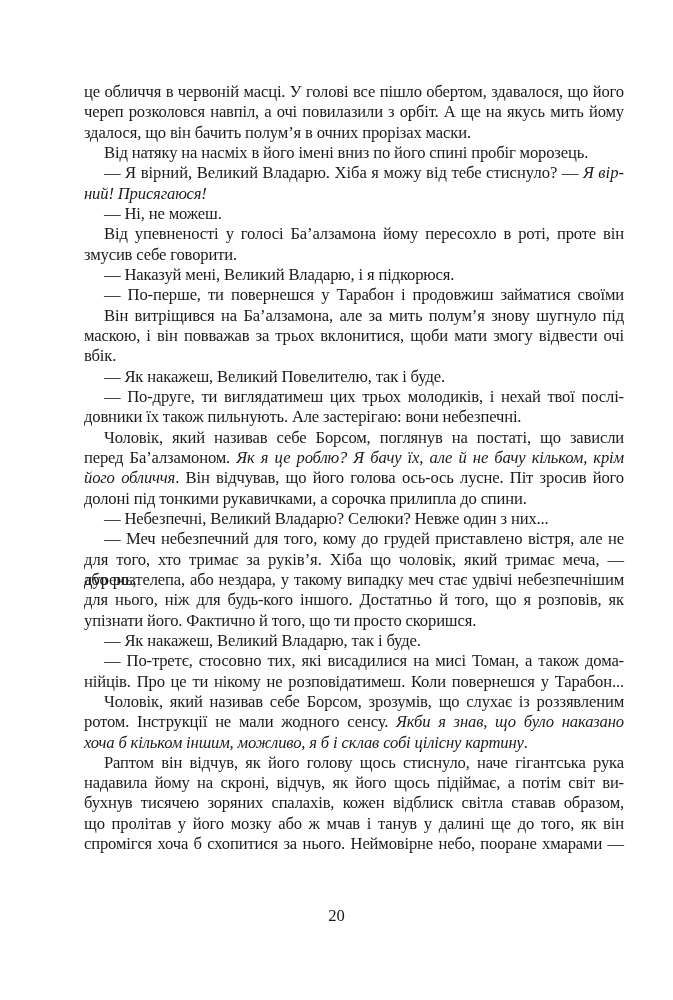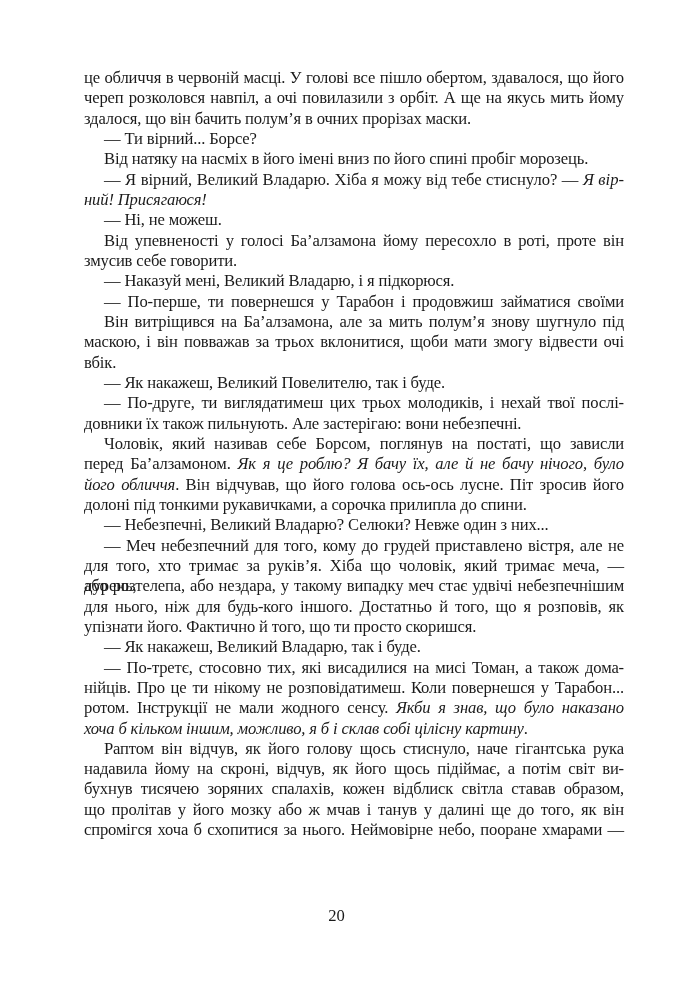--- a/index.html
+++ b/index.html
@@ -1,20 +1,20 @@
 <!DOCTYPE html>
 <html><head>
 <meta charset="utf-8">
 <style>
   html, body { margin: 0; padding: 0; background: #ffffff; }
   body { width: 673px; height: 1000px; position: relative; overflow: hidden; }
   .page {
     position: absolute;
     left: 84px;
-    top: 68px;
+    top: 82px;
     width: 540px;
     font-family: "Liberation Serif", "DejaVu Serif", serif;
     font-size: 16.6px;
     line-height: 20.33px;
     color: #1a1a1a;
     letter-spacing: -0.15px;
   }
   .line {
     display: block;
     white-space: nowrap;
@@ -38,48 +38,48 @@
     color: #1a1a1a;
   }
 </style>
 </head>
 <body>
 
 <div class="page" id="page-text">
     <div class="line" style="white-space: nowrap;"><span>це обличчя в червоній масці. У голові все пішло обертом, здавалося, що його</span></div>
     <div class="line" style="white-space: nowrap; font-family: Liberation Serif, serif;"><span>череп розколовся навпіл, а очі повилазили з орбіт. А ще на якусь мить йому</span></div>
     <div class="line last" style="white-space: nowrap;"><span>здалося, що він бачить полум’я в очних прорізах маски.</span></div>
-    <div class="line indent last" style="white-space: nowrap;"><span>— Ти вірний... Борсе?</span></div>
     <div class="line indent last" style="white-space: nowrap;"><span>Від натяку на насміх в його імені вниз по його спині пробіг морозець.</span></div>
     <div class="line indent" style="white-space: nowrap; letter-spacing: -0.000180283px; transform-origin: left center;"><span>— Я вірний, Великий Владарю. Хіба я можу від тебе стиснуло? — </span><span class="seg-i">Я вір-</span></div>
     <div class="line last" style="white-space: nowrap;"><span class="seg-i">ний! Присягаюся!</span></div>
     <div class="line indent last" style="white-space: nowrap;"><span>— Ні, не можеш.</span></div>
     <div class="line indent" style="white-space: nowrap;"><span>Від упевненості у голосі Ба’алзамона йому пересохло в роті, проте він</span></div>
     <div class="line last" style="white-space: nowrap;"><span>змусив себе говорити.</span></div>
     <div class="line indent last" style="white-space: nowrap;"><span>— Наказуй мені, Великий Владарю, і я підкорюся.</span></div>
     <div class="line indent" style="white-space: nowrap;"><span>— По-перше, ти повернешся у Тарабон і продовжиш займатися своїми</span></div>
     <div class="line indent" style="white-space: nowrap;"><span>Він витріщився на Ба’алзамона, але за мить полум’я знову шугнуло під</span></div>
     <div class="line" style="white-space: nowrap;"><span>маскою, і він повважав за трьох вклонитися, щоби мати змогу відвести очі</span></div>
     <div class="line last" style="white-space: nowrap;"><span>вбік.</span></div>
     <div class="line indent last" style="white-space: nowrap;"><span>— Як накажеш, Великий Повелителю, так і буде.</span></div>
     <div class="line indent" style="white-space: nowrap;"><span>— По-друге, ти виглядатимеш цих трьох молодиків, і нехай твої послі-</span></div>
     <div class="line last" style="white-space: nowrap;"><span>довники їх також пильнують. Але застерігаю: вони небезпечні.</span></div>
     <div class="line indent" style="white-space: nowrap;"><span>Чоловік, який називав себе Борсом, поглянув на постаті, що зависли</span></div>
-    <div class="line" style="white-space: nowrap;"><span>перед Ба’алзамоном. </span><span class="seg-i">Як я це роблю? Я бачу їх, але й не бачу нічого, було</span></div>
+    <div class="line" style="white-space: nowrap;"><span>перед Ба’алзамоном. </span><span class="seg-i">Як я це роблю? Я бачу їх, але й не бачу кільком, крім</span></div>
     <div class="line" style="white-space: nowrap;"><span class="seg-i">його обличчя</span><span>. Він відчував, що його голова ось-ось лусне. Піт зросив його</span></div>
     <div class="line last" style="white-space: nowrap;"><span>долоні під тонкими рукавичками, а сорочка прилипла до спини.</span></div>
     <div class="line indent last" style="white-space: nowrap;"><span>— Небезпечні, Великий Владарю? Селюки? Невже один з них...</span></div>
     <div class="line indent" style="white-space: nowrap;"><span>— Меч небезпечний для того, кому до грудей приставлено вістря, але не</span></div>
     <div class="line" style="white-space: nowrap; letter-spacing: -0.0441176px; transform-origin: left center;"><span>для того, хто тримає за руків’я. Хіба що чоловік, який тримає меча, — дурень,</span></div>
     <div class="line" style="white-space: nowrap;"><span>або розтелепа, або нездара, у такому випадку меч стає удвічі небезпечнішим</span></div>
     <div class="line" style="white-space: nowrap;"><span>для нього, ніж для будь-кого іншого. Достатньо й того, що я розповів, як</span></div>
     <div class="line last" style="white-space: nowrap;"><span>упізнати його. Фактично й того, що ти просто скоришся.</span></div>
     <div class="line indent last" style="white-space: nowrap;"><span>— Як накажеш, Великий Владарю, так і буде.</span></div>
     <div class="line indent" style="white-space: nowrap;"><span>— По-третє, стосовно тих, які висадилися на мисі Томан, а також дома-</span></div>
     <div class="line" style="white-space: nowrap;"><span>нійців. Про це ти нікому не розповідатимеш. Коли повернешся у Тарабон...</span></div>
+    <div class="line indent" style="white-space: nowrap;"><span>Чоловік, який називав себе Борсом, зрозумів, що слухає із роззявленим</span></div>
     <div class="line" style="white-space: nowrap;"><span>ротом. Інструкції не мали жодного сенсу. </span><span class="seg-i">Якби я знав, що було наказано</span></div>
     <div class="line last" style="white-space: nowrap;"><span class="seg-i">хоча б кільком іншим, можливо, я б і склав собі цілісну картину</span><span>.</span></div>
     <div class="line indent" style="white-space: nowrap;"><span>Раптом він відчув, як його голову щось стиснуло, наче гігантська рука</span></div>
     <div class="line" style="white-space: nowrap;"><span>надавила йому на скроні, відчув, як його щось підіймає, а потім світ ви-</span></div>
     <div class="line" style="white-space: nowrap;"><span>бухнув тисячею зоряних спалахів, кожен відблиск світла ставав образом,</span></div>
     <div class="line" style="white-space: nowrap;"><span>що пролітав у його мозку або ж мчав і танув у далині ще до того, як він</span></div>
     <div class="line" style="white-space: nowrap;"><span>спромігся хоча б схопитися за нього. Неймовірне небо, пооране хмарами —</span></div>
   </div>
 <div class="page-number">20</div>
 

